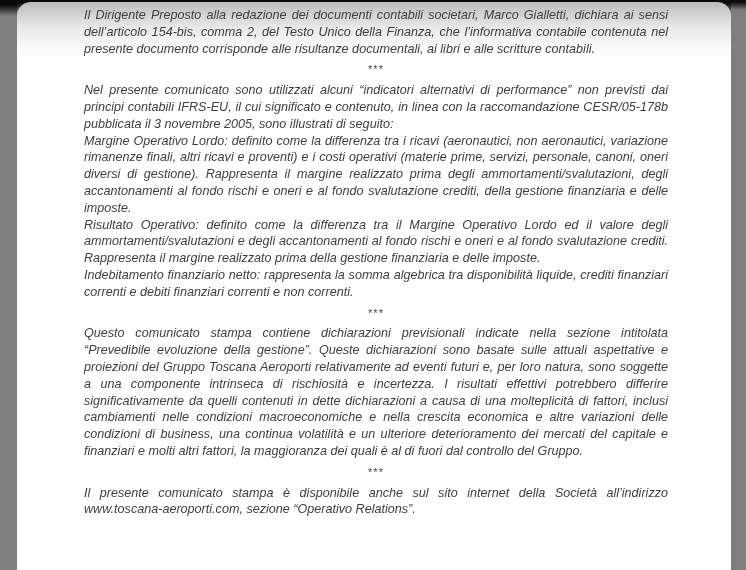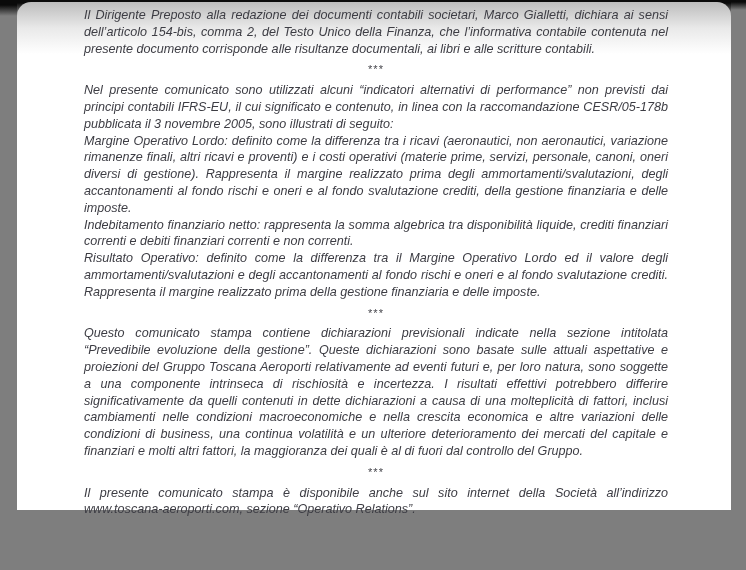--- a/index.html
+++ b/index.html
@@ -19,21 +19,21 @@
   .strip-left  { left: 0;  width: 17px; }
   .strip-right { right: 0; width: 15px;
     background: linear-gradient(to bottom, #0a0a0a 0px, #0a0a0a 2px, #7e7e7e 10px, #7e7e7e 100%);
   }
   .top-gap {
     position: absolute; top: 0; left: 0; width: 746px; height: 3px;
     background: #0a0a0a;
   }
   .page {
     position: absolute; left: 17px; top: 2px;
-    width: 714px; height: 508px;
+    width: 714px; height: 568px;
     border-radius: 14px 14px 0 0;
     background: linear-gradient(to bottom, #bcbcbc 0px, #e9e9e9 26px, #ffffff 52px, #ffffff 100%);
   }
   .content {
     padding: 5px 63px 0 67px;
     font-style: italic;
     font-size: 12.6px;
     line-height: 16.8px;
     color: #3d3d44;
     text-align: justify;
@@ -54,20 +54,20 @@
 <div class="top-gap"></div>
 <div class="strip strip-left"></div>
 <div class="strip strip-right"></div>
 
 <div class="page">
   <div class="content">
     <p>Il Dirigente Preposto alla redazione dei documenti contabili societari, Marco Gialletti, dichiara ai sensi dell’articolo 154-bis, comma 2, del Testo Unico della Finanza, che l’informativa contabile contenuta nel presente documento corrisponde alle risultanze documentali, ai libri e alle scritture contabili.</p>
     <div class="separator">***</div>
     <p>Nel presente comunicato sono utilizzati alcuni “indicatori alternativi di performance” non previsti dai principi contabili IFRS-EU, il cui significato e contenuto, in linea con la raccomandazione CESR/05-178b pubblicata il 3 novembre 2005, sono illustrati di seguito:</p>
     <p>Margine Operativo Lordo: definito come la differenza tra i ricavi (aeronautici, non aeronautici, variazione rimanenze finali, altri ricavi e proventi) e i costi operativi (materie prime, servizi, personale, canoni, oneri diversi di gestione). Rappresenta il margine realizzato prima degli ammortamenti/svalutazioni, degli accantonamenti al fondo rischi e oneri e al fondo svalutazione crediti, della gestione finanziaria e delle imposte.</p>
+    <p>Risultato Operativo: definito come la differenza tra il Margine Operativo Lordo ed il valore degli ammortamenti/svalutazioni e degli accantonamenti al fondo rischi e oneri e al fondo svalutazione crediti. Rappresenta il margine realizzato prima della gestione finanziaria e delle imposte.</p>
     <p>Indebitamento finanziario netto: rappresenta la somma algebrica tra disponibilità liquide, crediti finanziari correnti e debiti finanziari correnti e non correnti.</p>
-    <p>Risultato Operativo: definito come la differenza tra il Margine Operativo Lordo ed il valore degli ammortamenti/svalutazioni e degli accantonamenti al fondo rischi e oneri e al fondo svalutazione crediti. Rappresenta il margine realizzato prima della gestione finanziaria e delle imposte.</p>
     <div class="separator">***</div>
     <p>Questo comunicato stampa contiene dichiarazioni previsionali indicate nella sezione intitolata “Prevedibile evoluzione della gestione”. Queste dichiarazioni sono basate sulle attuali aspettative e proiezioni del Gruppo Toscana Aeroporti relativamente ad eventi futuri e, per loro natura, sono soggette a una componente intrinseca di rischiosità e incertezza. I risultati effettivi potrebbero differire significativamente da quelli contenuti in dette dichiarazioni a causa di una molteplicità di fattori, inclusi cambiamenti nelle condizioni macroeconomiche e nella crescita economica e altre variazioni delle condizioni di business, una continua volatilità e un ulteriore deterioramento dei mercati del capitale e finanziari e molti altri fattori, la maggioranza dei quali è al di fuori dal controllo del Gruppo.</p>
     <div class="separator">***</div>
     <p>Il presente comunicato stampa è disponibile anche sul sito internet della Società all’indirizzo www.toscana-aeroporti.com, sezione “Operativo Relations”.</p>
   </div>
 </div>
 
 </body></html>

